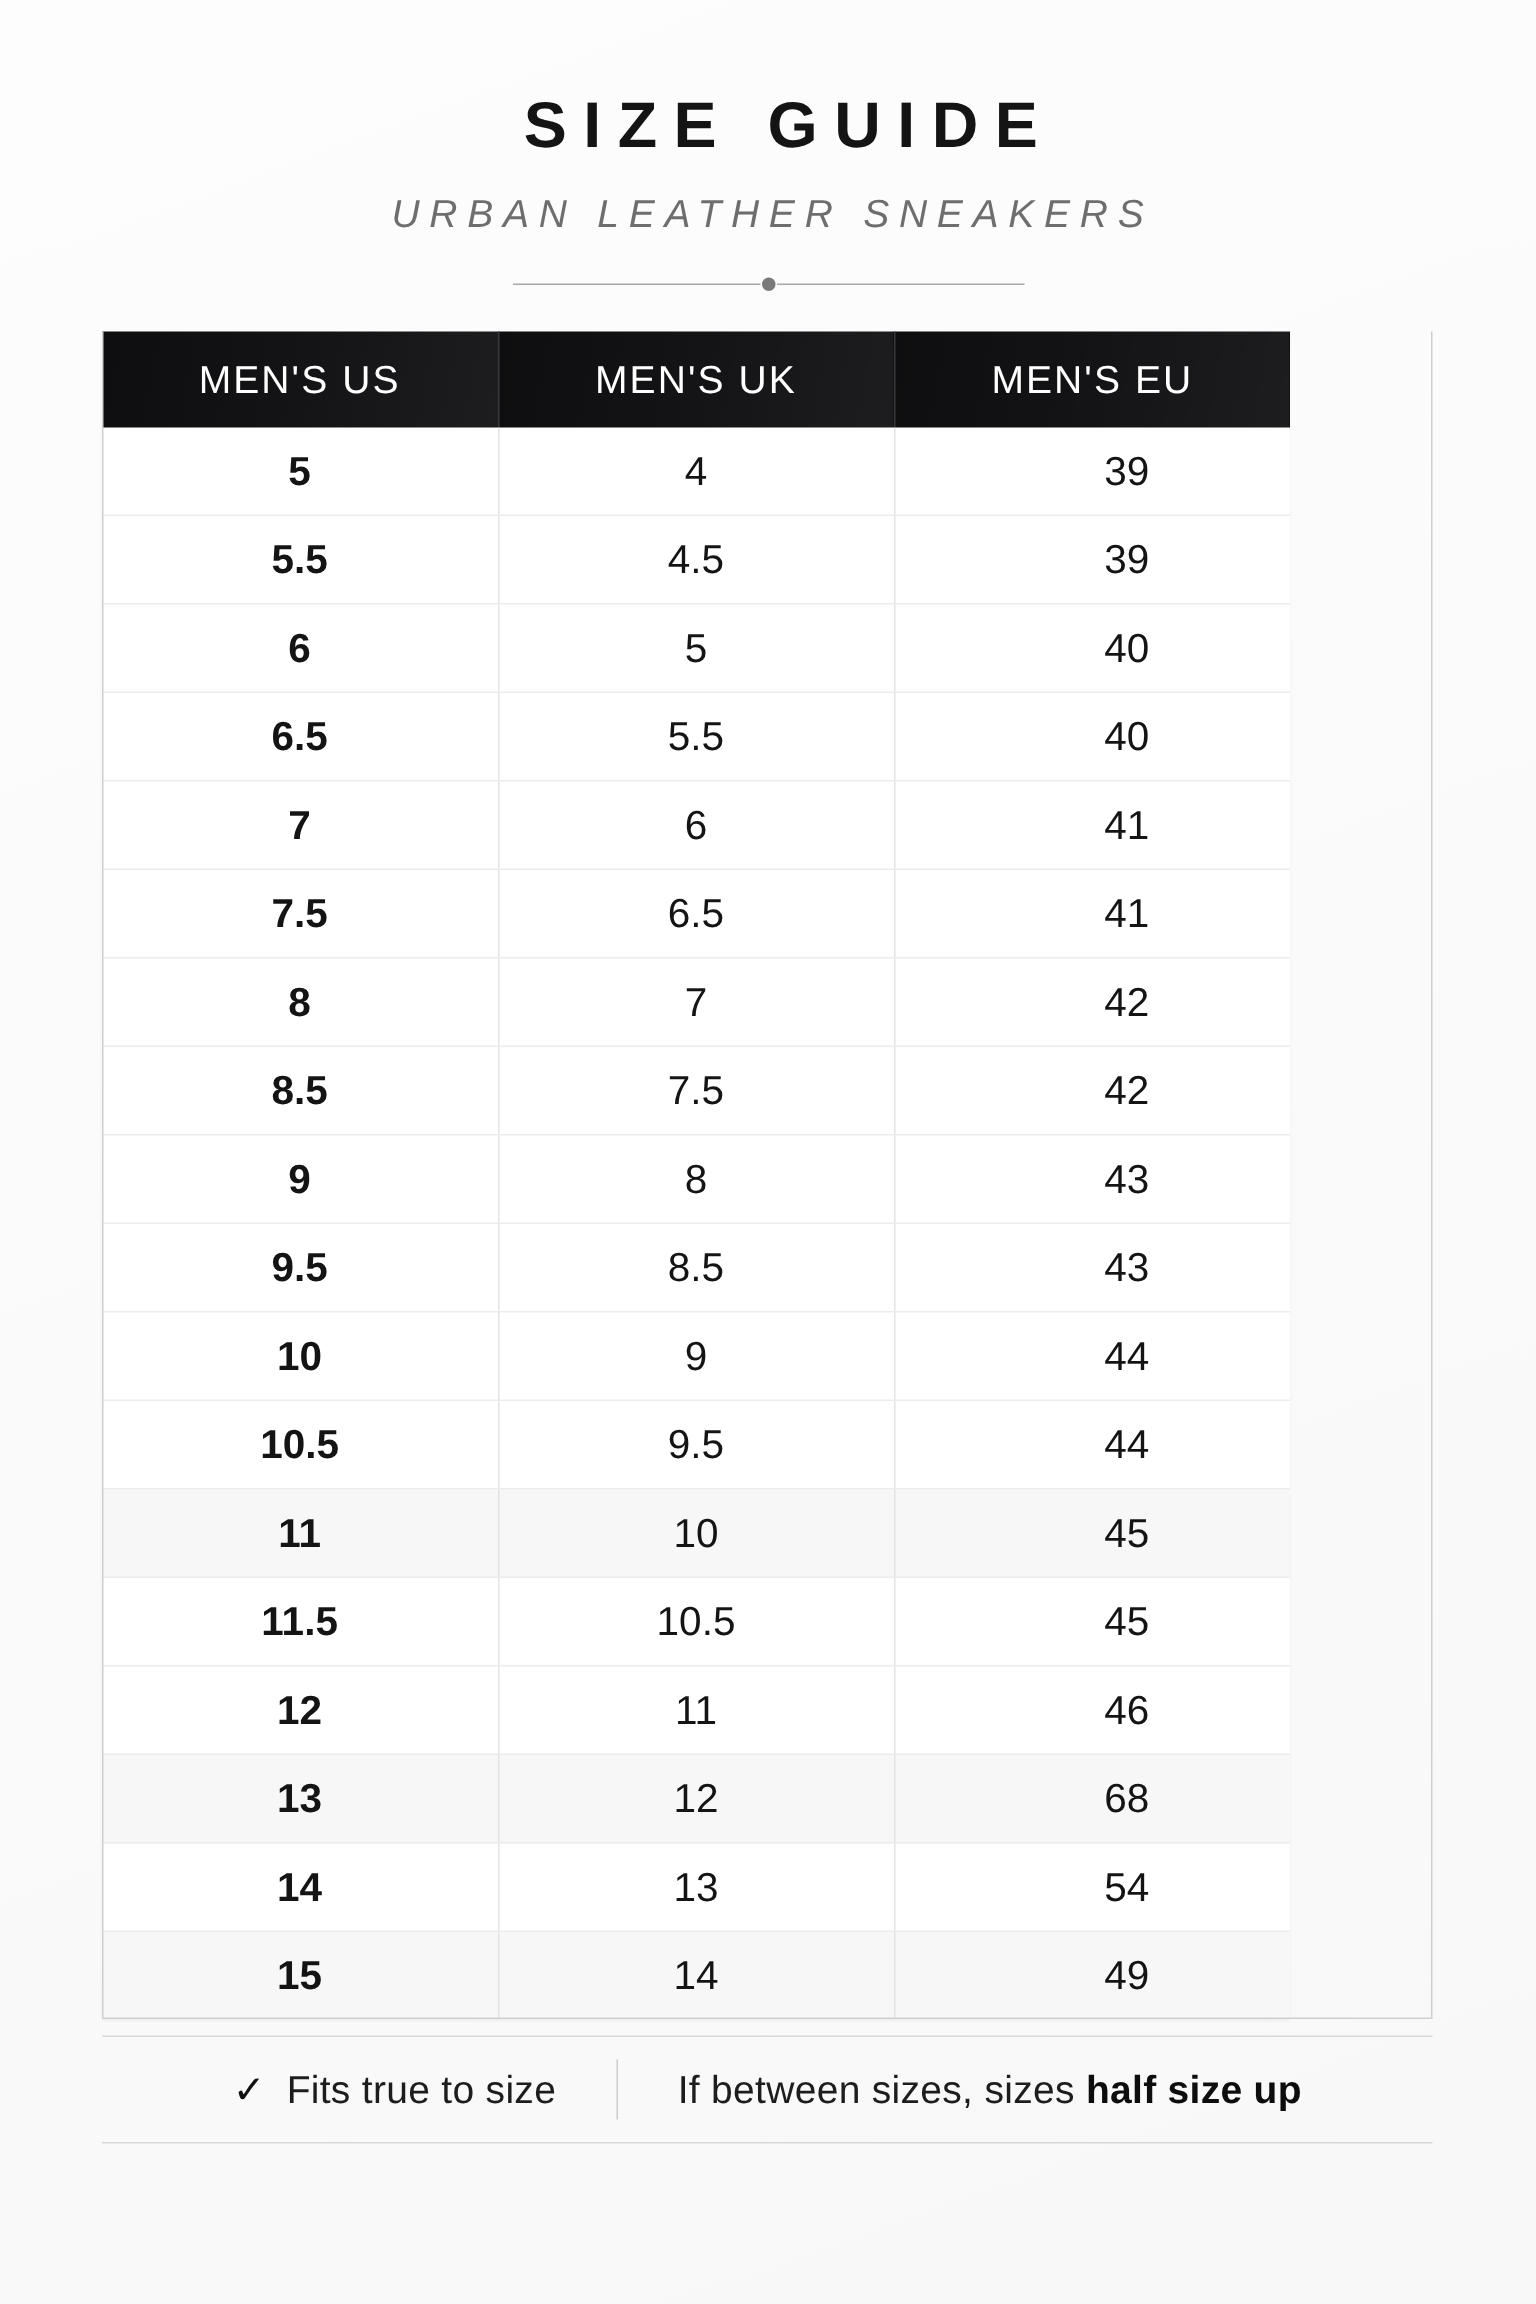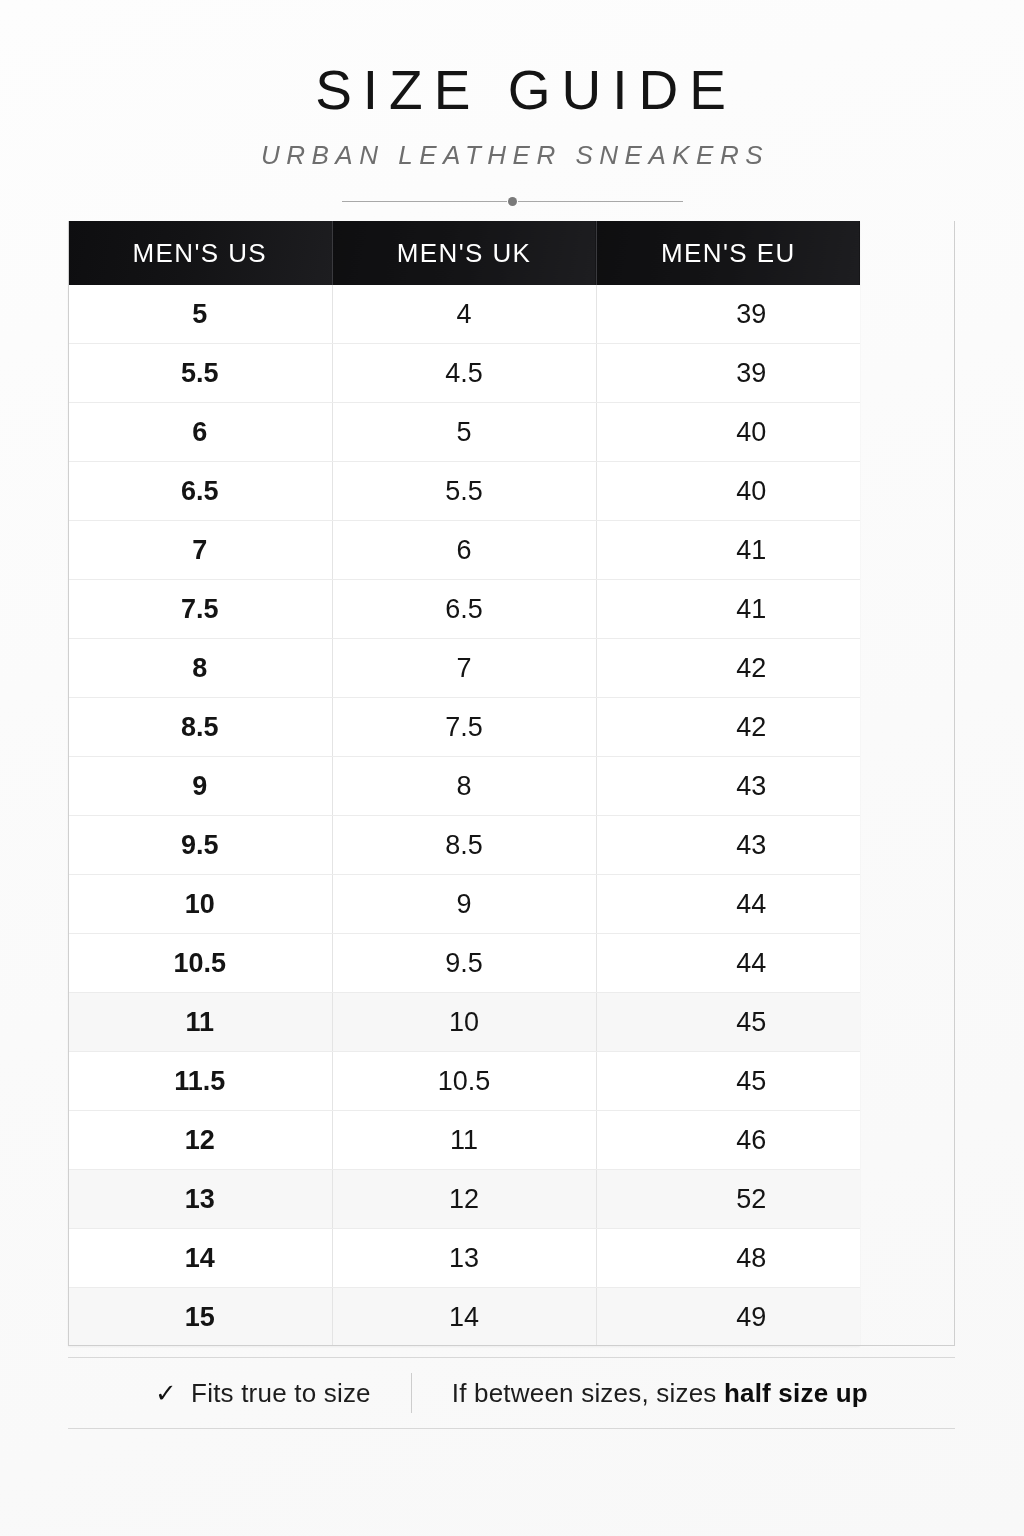--- a/index.html
+++ b/index.html
@@ -22,22 +22,22 @@
     box-sizing: border-box;
     background: linear-gradient(160deg, #fdfdfd 0%, #fafafa 55%, #f8f8f8 100%);
   }
 
   
   .header {
     padding-top: 62px;
     text-align: center;
   }
   .title {
-    font-size: 55px;
-    font-weight: 400;
+    font-size: 43px;
+    font-weight: 700;
     letter-spacing: 11px;
     color: #141414;
     line-height: 1.05;
     margin: 0;
     padding-left: 28px; 
   }
   .subtitle {
     margin: 20px 0 0 0;
     font-size: 26px;
     font-weight: 400;
@@ -268,26 +268,26 @@
             <td>45</td>
           </tr>
           <tr>
             <td class="col-us">12</td>
             <td>11</td>
             <td>46</td>
           </tr>
           <tr class="shaded">
             <td class="col-us">13</td>
             <td>12</td>
-            <td>52</td>
+            <td>68</td>
           </tr>
           <tr>
             <td class="col-us">14</td>
             <td>13</td>
-            <td>48</td>
+            <td>54</td>
           </tr>
           <tr class="shaded">
             <td class="col-us">15</td>
             <td>14</td>
             <td>49</td>
           </tr>
         </tbody>
     </table>
     <div class="table-border-overlay"></div>
   </div>

